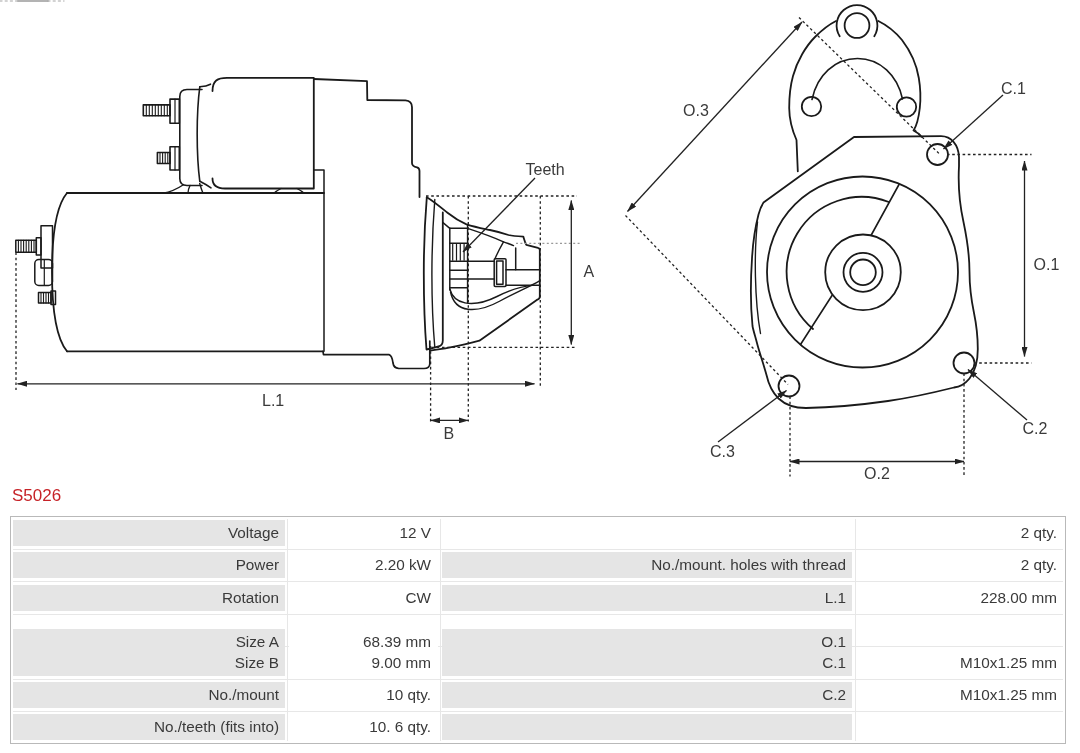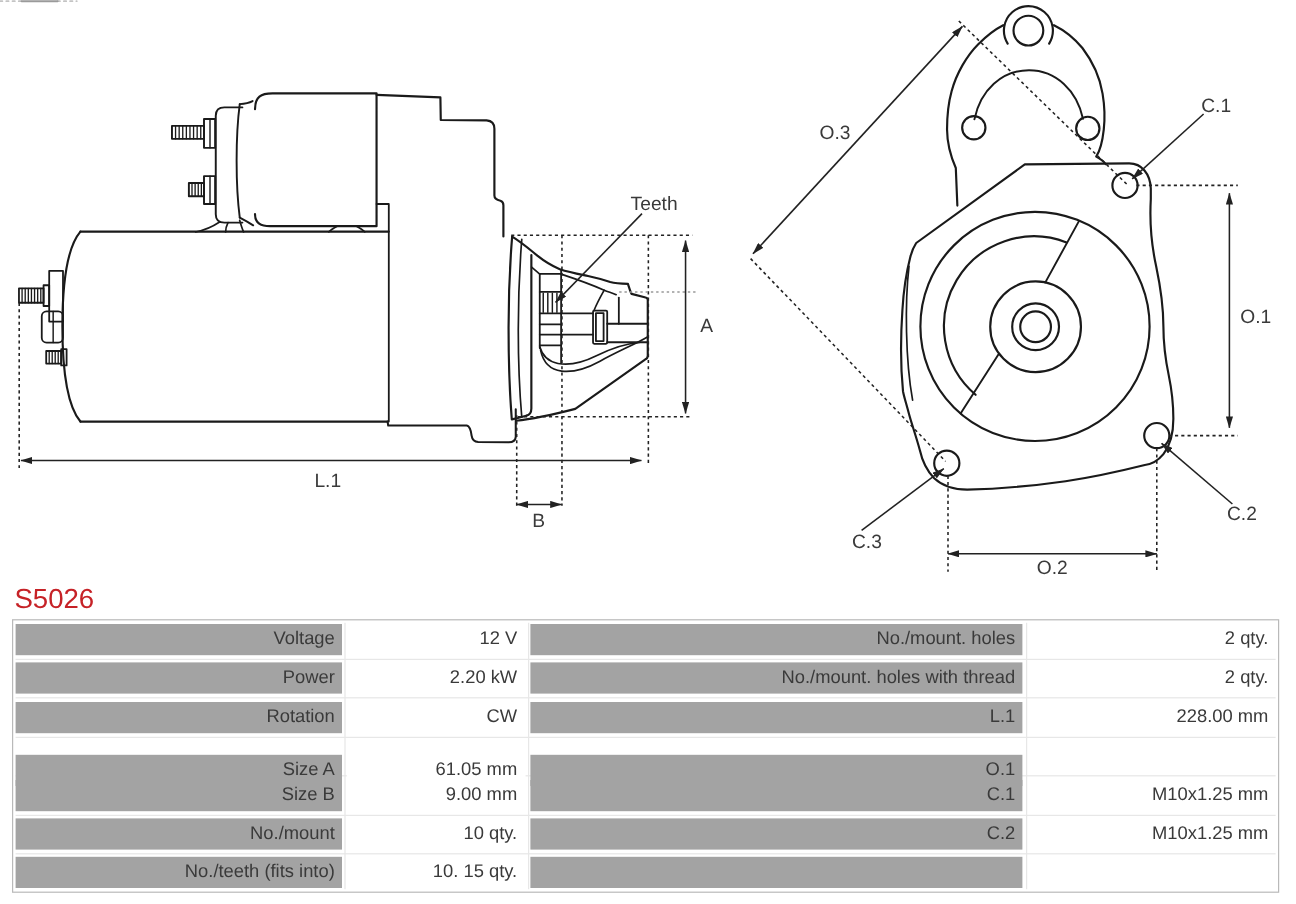--- a/index.html
+++ b/index.html
@@ -1,21 +1,21 @@
 <!DOCTYPE html>
 <html><head>
 <meta charset="utf-8">
 <style>
 html,body{margin:0;padding:0;background:#fff;}
 body{width:1080px;height:753px;position:relative;overflow:hidden;font-family:"Liberation Sans",sans-serif;}
 #draw{position:absolute;left:0;top:0;}
-#code{position:absolute;left:12px;top:486px;font-size:23px;color:#c62227;}
+#code{position:absolute;left:12px;top:486px;font-size:17px;color:#c62227;}
 #tbl{position:absolute;left:10px;top:516px;width:1056px;height:228px;border:1px solid #b9b9b9;background:#fff;box-sizing:border-box;}
 #tbl .c{position:absolute;height:26px;line-height:26px;font-size:15.3px;color:#3a3a3a;text-align:right;box-sizing:border-box;}
-#tbl .g{background:#a3a3a3;padding-right:6px;}
+#tbl .g{background:#e5e5e5;padding-right:6px;}
 #tbl .w{background:#ffffff;padding-right:7px;}
 #tbl .hl{position:absolute;left:2px;right:2px;height:1px;background:#e7e7e7;}
 #tbl .vl{position:absolute;top:2px;bottom:2px;width:1px;background:#e7e7e7;}
 .r0{top:2.9px}.r1{top:35.3px}.r2{top:67.7px}.r3{top:112px}.r4{top:132.5px}.r5{top:164.9px}.r6{top:197.3px}
 .k1{left:2px;width:272px}.v1{left:277.5px;width:149.5px}.k2{left:431px;width:410px}.v2{left:846.3px;width:206.7px}
 </style>
 </head>
 <body>
 <svg id="draw" width="1080" height="514" viewBox="0 0 1080 514">
 <defs>
@@ -184,38 +184,37 @@
 <div class="hl" style="top:64.4px"></div>
 <div class="hl" style="top:96.8px"></div>
 <div class="hl" style="top:129.2px"></div>
 <div class="hl" style="top:161.6px"></div>
 <div class="hl" style="top:194px"></div>
 <div class="vl" style="left:275.8px"></div>
 <div class="vl" style="left:429px"></div>
 <div class="vl" style="left:844px"></div>
 <div class="c g r0 k1">Voltage</div>
     <div class="c w r0 v1">12 V</div>
-    <div class="c g r0 k2">No./mount. holes</div>
     <div class="c w r0 v2">2 qty.</div>
 <div class="c g r1 k1">Power</div>
     <div class="c w r1 v1">2.20 kW</div>
     <div class="c g r1 k2">No./mount. holes with thread</div>
     <div class="c w r1 v2">2 qty.</div>
 <div class="c w r2 v1">CW</div>
     <div class="c g r2 k1">Rotation</div>
     <div class="c g r2 k2">L.1</div>
     <div class="c w r2 v2">228.00 mm</div>
 <div class="c g r3 k1">Size A</div>
-    <div class="c w r3 v1">61.05 mm</div>
+    <div class="c w r3 v1">68.39 mm</div>
     <div class="c g r3 k2">O.1</div>
 <div class="c g r4 k1">Size B</div>
     <div class="c w r4 v1">9.00 mm</div>
     <div class="c g r4 k2">C.1</div>
     <div class="c w r4 v2">M10x1.25 mm</div>
 <div class="c g r5 k1">No./mount</div>
     <div class="c w r5 v1">10 qty.</div>
     <div class="c g r5 k2">C.2</div>
     <div class="c w r5 v2">M10x1.25 mm</div>
 <div class="c g r6 k1">No./teeth (fits into)</div>
-    <div class="c w r6 v1">10. 15 qty.</div>
+    <div class="c w r6 v1">10. 6 qty.</div>
     <div class="c g r6 k2"></div>
     <div class="c w r6 v2"></div>
 </div>
 
 </body></html>

